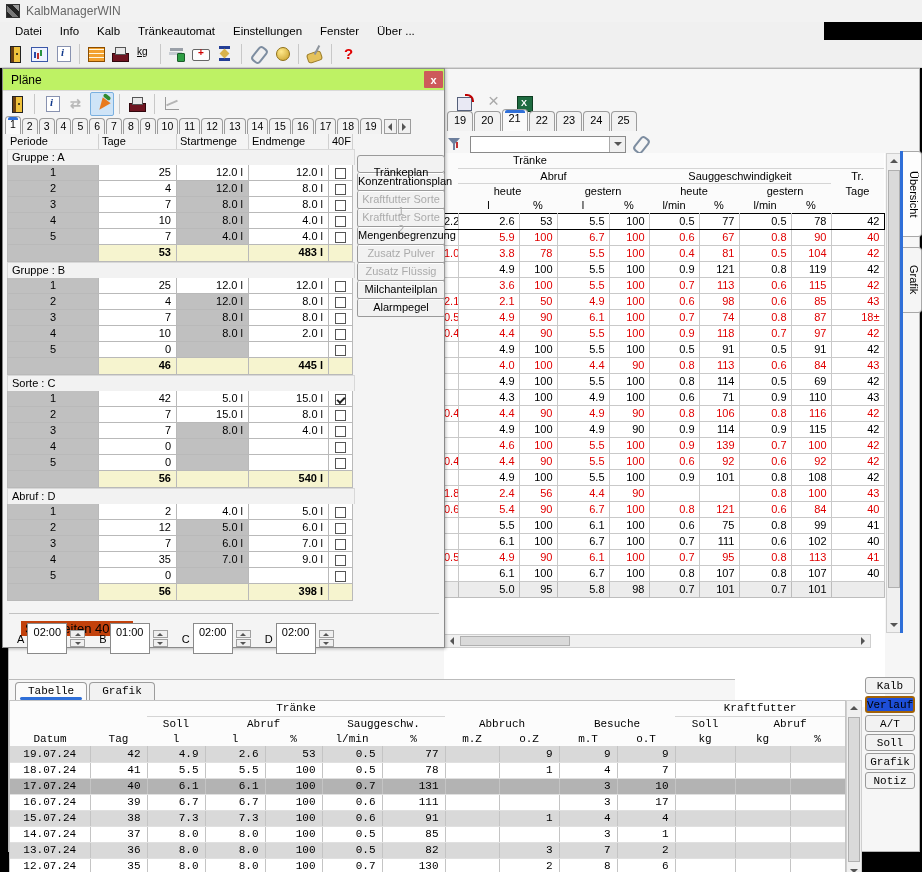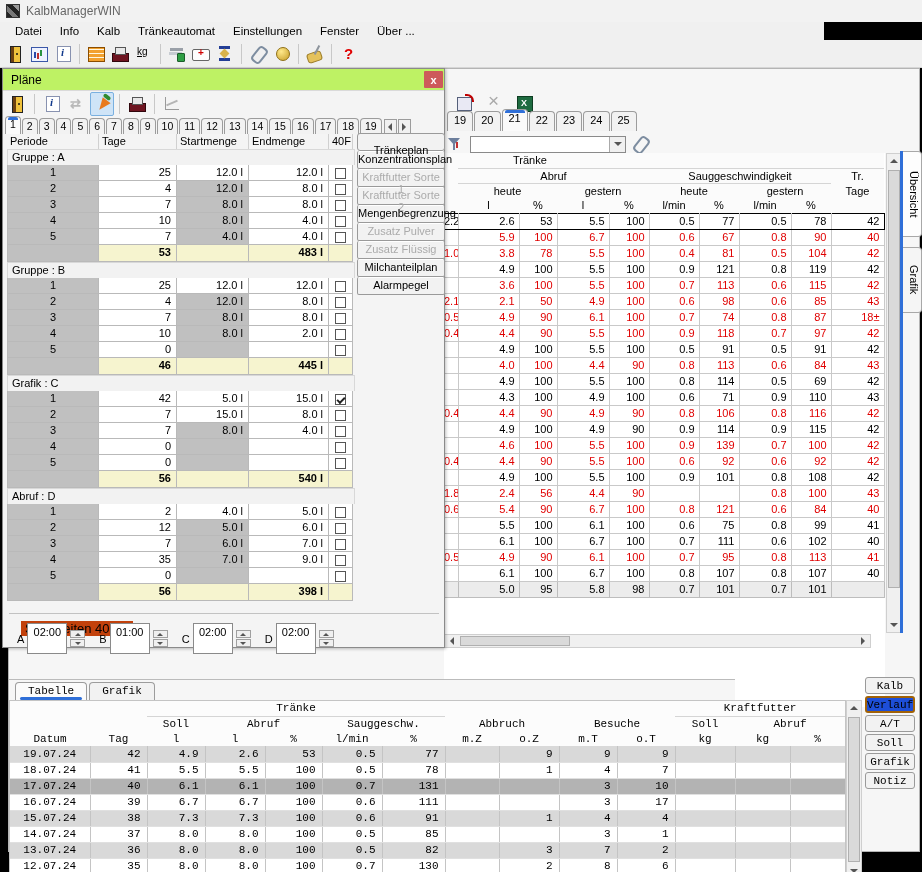--- a/index.html
+++ b/index.html
@@ -142,21 +142,21 @@
   .pt-row div:first-child { background:#c0c0c0; text-align:center; border-left:1px solid #b9b9b9; }
   .pt-row div.gray { background:#c0c0c0; }
   .pt-row div.chkcell { background:#fff; text-align:center; padding:1px 0; }
   .pt-row.sum div { background:#f6f4cf; font-weight:bold; height:17px; }
   .pt-row.sum div:first-child { background:#c0c0c0; }
   .chk { display:inline-block; width:11px; height:11px; background:#fff; border:1px solid #555; position:relative; vertical-align:middle; }
   .chk.on::after { content:""; position:absolute; left:1px; top:2px; width:6px; height:3px;
                    border-left:2px solid #222; border-bottom:2px solid #222; transform:rotate(-45deg); }
 
   .planmenu { position:absolute; left:354px; top:64px; width:88px; }
-  .pm-head { height:18px; background:#f2f2f2; border:1px solid #9a9a9a; border-radius:3px; text-align:center; padding-top:10px; }
+  .pm-head { height:18px; background:#f2f2f2; border:1px solid #9a9a9a; border-radius:3px; text-align:center; padding-top:10px;margin-top:22px; }
   .pm-item { height:18px; margin-top:0; background:#f2f2f2; border:1px solid #9a9a9a; border-top:none; border-radius:2px;
              text-align:center; padding-top:2px; box-shadow:inset 0 1px 0 #fff; }
   .pm-item.dis { color:#ababab; }
 
   .sperr { position:absolute; left:6px; top:544px; width:430px; height:34px; border-top:1px solid #c2c2c2; }
   .sperr .legend { position:absolute; left:12px; top:-7px; background:#c2410c; padding:0 4px; font-size:13px;margin-top:14px; }
   .sperr .fields { position:absolute; left:8px; top:9px; display:flex; gap:14px; align-items:center; }
   .spinner { display:flex; align-items:center; gap:3px; }
   .spinner .fld { width:40px; height:31px; background:#fff; border:1px solid #8a8a8a; text-align:center; padding-top:2px; }
   .spincol { display:flex; flex-direction:column; gap:1px; }
@@ -996,21 +996,21 @@
           <div></div>
           <div class="chkcell"><span class="chk"></span></div>
         </div>
         <div class="pt-row sum">
           <div></div>
           <div>46</div>
           <div></div>
           <div>445 l</div>
           <div></div>
         </div>
-        <div class="pt-group">Grafik : C</div>
+        <div class="pt-group">Sorte : C</div>
         <div class="pt-row">
           <div>1</div>
           <div>42</div>
           <div class="">5.0 l</div>
           <div>15.0 l</div>
           <div class="chkcell"><span class="chk on"></span></div>
         </div>
         <div class="pt-row">
           <div>2</div>
           <div>7</div>

